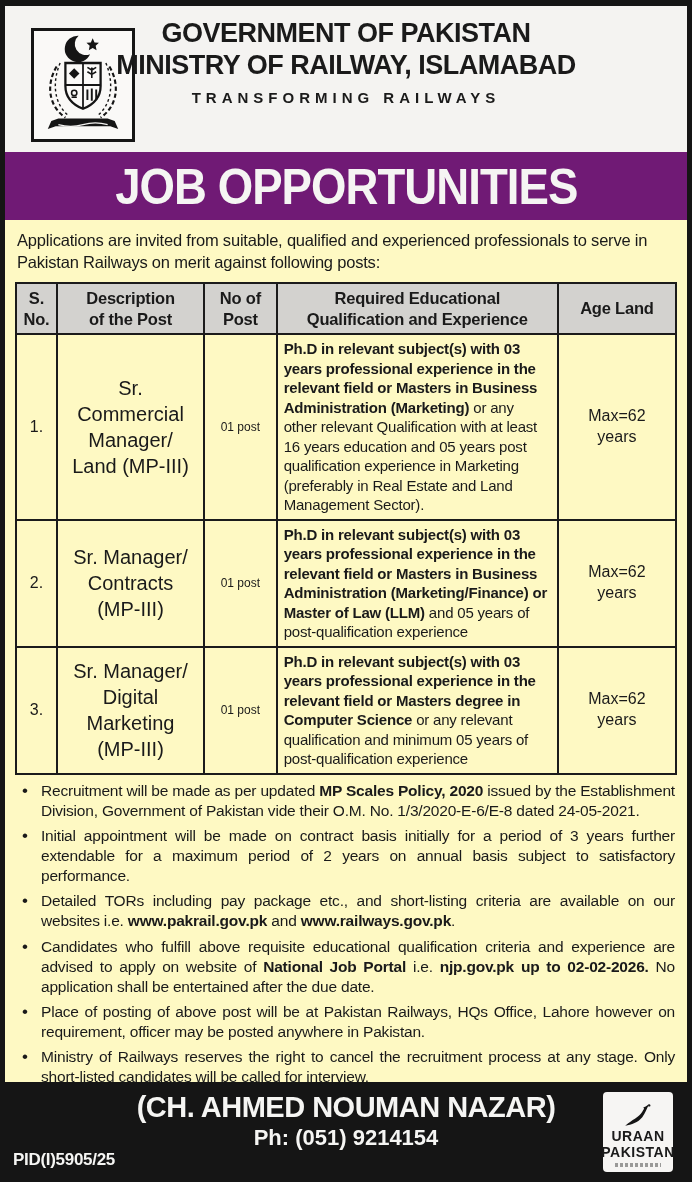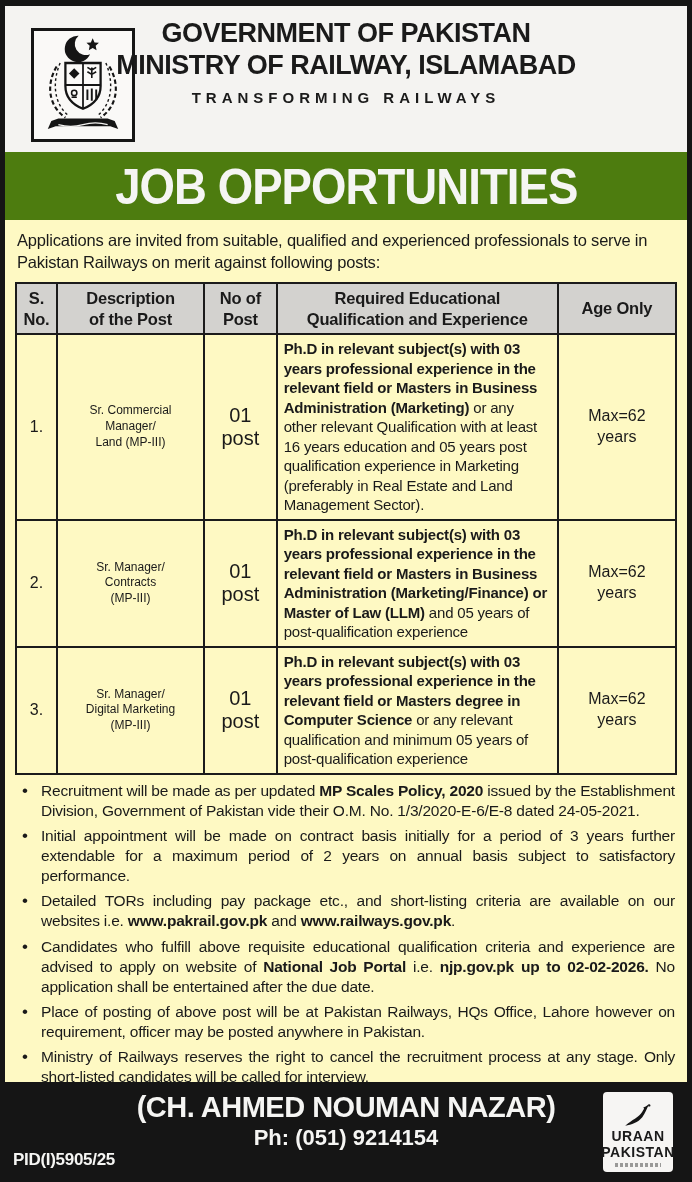--- a/index.html
+++ b/index.html
@@ -31,21 +31,21 @@
   }
   .header-text {
     position:absolute; left:0; right:0; top:12px;
     text-align:center;
   }
   .gov-line1 { font-size:27px; font-weight:bold; letter-spacing:-0.5px; line-height:1.15; }
   .gov-line2 { font-size:27px; font-weight:bold; letter-spacing:-0.5px; line-height:1.25; }
   .gov-tagline { font-size:15px; font-weight:bold; letter-spacing:5px; margin-top:6px; }
   
   .banner {
-    background:#4d7c0f; height:68px; flex:0 0 auto;
+    background:#701a75; height:68px; flex:0 0 auto;
     display:flex; align-items:center; justify-content:center;
   }
   .banner span {
     color:#f5f5f3; font-size:47px; font-weight:bold; letter-spacing:-1px;
     transform:scale(0.97,1.08); display:inline-block; white-space:nowrap;
   }
   
   .content {
     background:#fef9c3; flex:1 1 auto;
     padding:8px 10px 4px 10px;
@@ -63,22 +63,22 @@
     vertical-align:middle;
     padding:4px 6px;
   }
   table.jobs th {
     background:#d3d2cf;
     font-size:16.5px; font-weight:bold; line-height:1.25;
     text-align:center; letter-spacing:-0.2px;
     height:44px;
   }
   td.c-sno   { text-align:center; font-size:16px; }
-  td.c-post  { text-align:center; font-size:12px; line-height:1.3;border-radius:8px; }
-  td.c-count { text-align:center; font-size:20px; }
+  td.c-post  { text-align:center; font-size:20px; line-height:1.3;border-radius:8px; }
+  td.c-count { text-align:center; font-size:12px; }
   td.c-qual  { text-align:left; font-size:15px; line-height:1.3; white-space:normal; padding:5px 8px; letter-spacing:-0.2px;margin-top:16px; }
   td.c-age   { text-align:center; font-size:16px; line-height:1.3; }
   .b { font-weight:bold; }
   
   ul.notes { list-style:none; margin:4px 0 4px 0; padding:0 2px 0 0; }
   ul.notes li {
     position:relative; padding-left:26px;
     font-size:15.5px; line-height:1.3;
     margin-bottom:5px; text-align:justify; letter-spacing:-0.2px;
   }
@@ -167,21 +167,21 @@
       <thead>
         <tr>
           <th>S.
 No.</th>
             <th>Description
 of the Post</th>
             <th>No of
 Post</th>
             <th>Required Educational
 Qualification and Experience</th>
-            <th>Age Only</th>
+            <th>Age Land</th>
         </tr>
       </thead>
       <tbody>
 
           <tr>
             <td class="c-sno">1.</td>
             <td class="c-post">Sr. Commercial
 Manager/
 Land (MP-III)</td>
             <td class="c-count">01 post</td>

